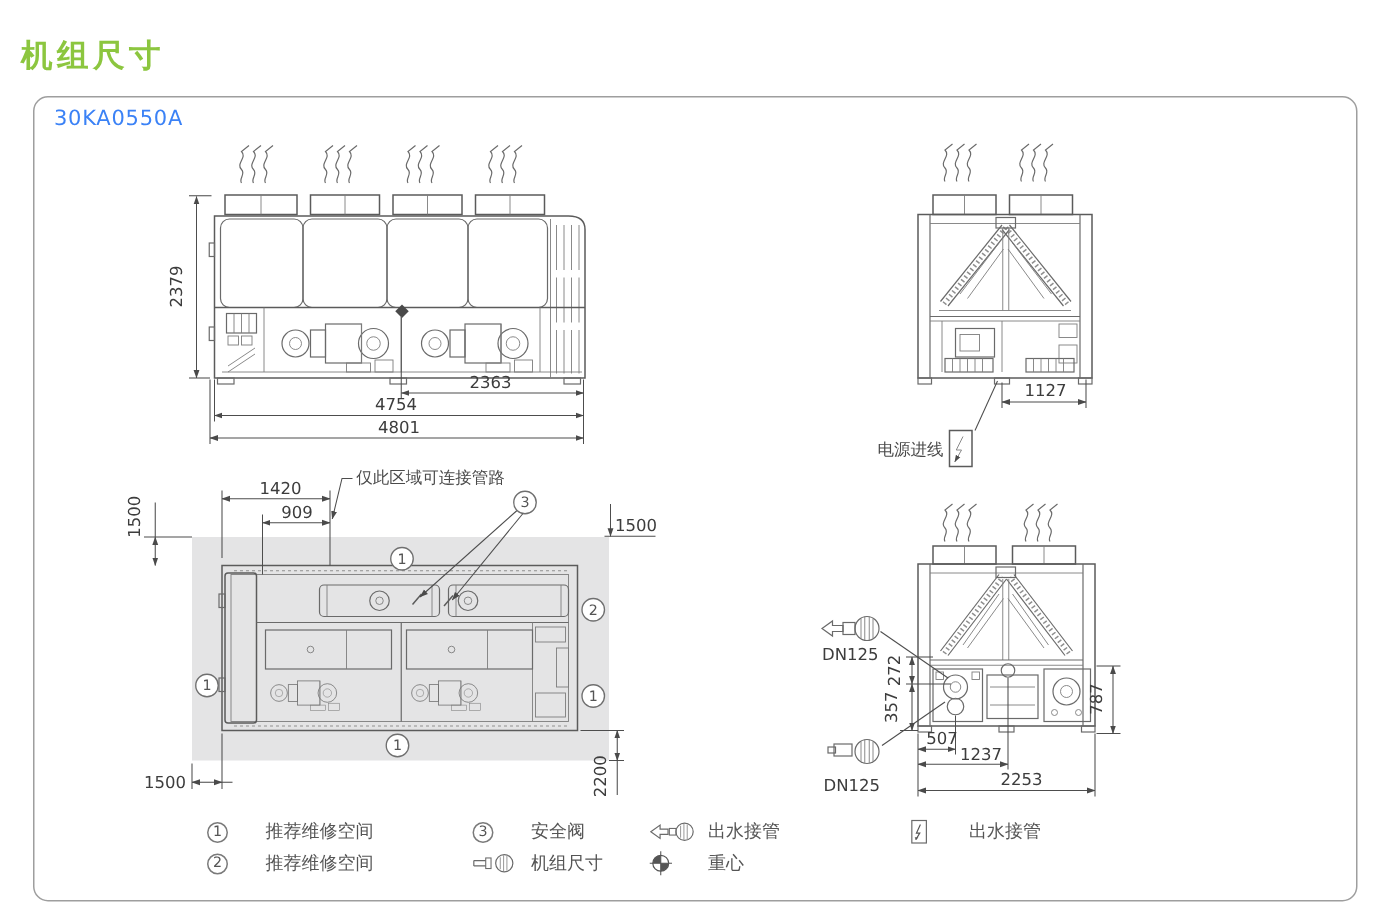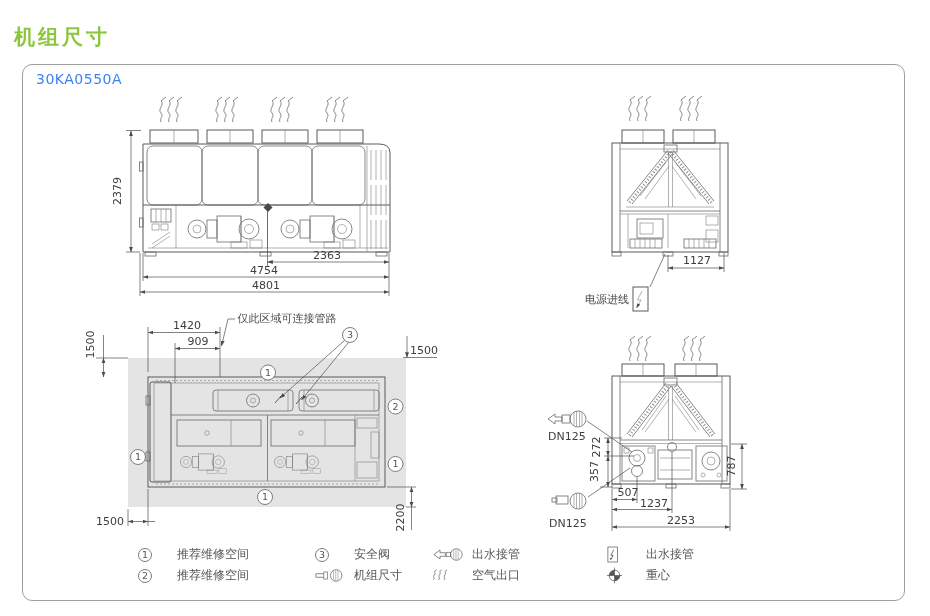--- a/index.html
+++ b/index.html
@@ -483,30 +483,20 @@
           <rect x="10" y="4.5" width="4" height="8" fill="none" stroke="#6a6a6a" stroke-width="0.8"></rect>
           <circle cx="24" cy="8.5" r="6.5" fill="none" stroke="#6a6a6a" stroke-width="0.9"></circle>
           <line x1="21" y1="4" x2="21" y2="13" stroke="#7d7d7d" stroke-width="0.6"></line>
           <line x1="23.5" y1="2.5" x2="23.5" y2="14.5" stroke="#7d7d7d" stroke-width="0.6"></line>
           <line x1="26" y1="3" x2="26" y2="14" stroke="#7d7d7d" stroke-width="0.6"></line>
         </svg>
       </span>
       <span class="lg-label">机组尺寸</span>
     </div>
 
-    <div class="lg-item">
-      <span class="icon-box">
-        <svg width="34" height="15" viewBox="0 0 34 15">
-          <path d="M4,1 l-2.5,2 c2.5,2.5 -2.5,5 0,7.5 l-1,2" fill="none" stroke="#6a6a6a" stroke-width="0.9"></path>
-          <path d="M10,1 l-2.5,2 c2.5,2.5 -2.5,5 0,7.5 l-1,2" fill="none" stroke="#6a6a6a" stroke-width="0.9"></path>
-          <path d="M16,1 l-2.5,2 c2.5,2.5 -2.5,5 0,7.5 l-1,2" fill="none" stroke="#6a6a6a" stroke-width="0.9"></path>
-        </svg>
-      </span>
-      <span class="lg-label">空气出口</span>
-    </div>
 
     <div class="lg-item">
       <span class="icon-box">
         <svg width="34" height="19" viewBox="0 0 34 19">
           <line x1="8.5" y1="0.5" x2="8.5" y2="18.5" stroke="#555" stroke-width="0.8"></line>
           <line x1="0" y1="9.5" x2="17" y2="9.5" stroke="#555" stroke-width="0.8"></line>
           <circle cx="8.5" cy="9.5" r="6" fill="none" stroke="#555" stroke-width="0.9"></circle>
           <path d="M8.5,9.5 L8.5,3.5 A6,6 0 0 0 2.5,9.5 Z" fill="#555"></path>
           <path d="M8.5,9.5 L8.5,15.5 A6,6 0 0 0 14.5,9.5 Z" fill="#555"></path>
         </svg>

